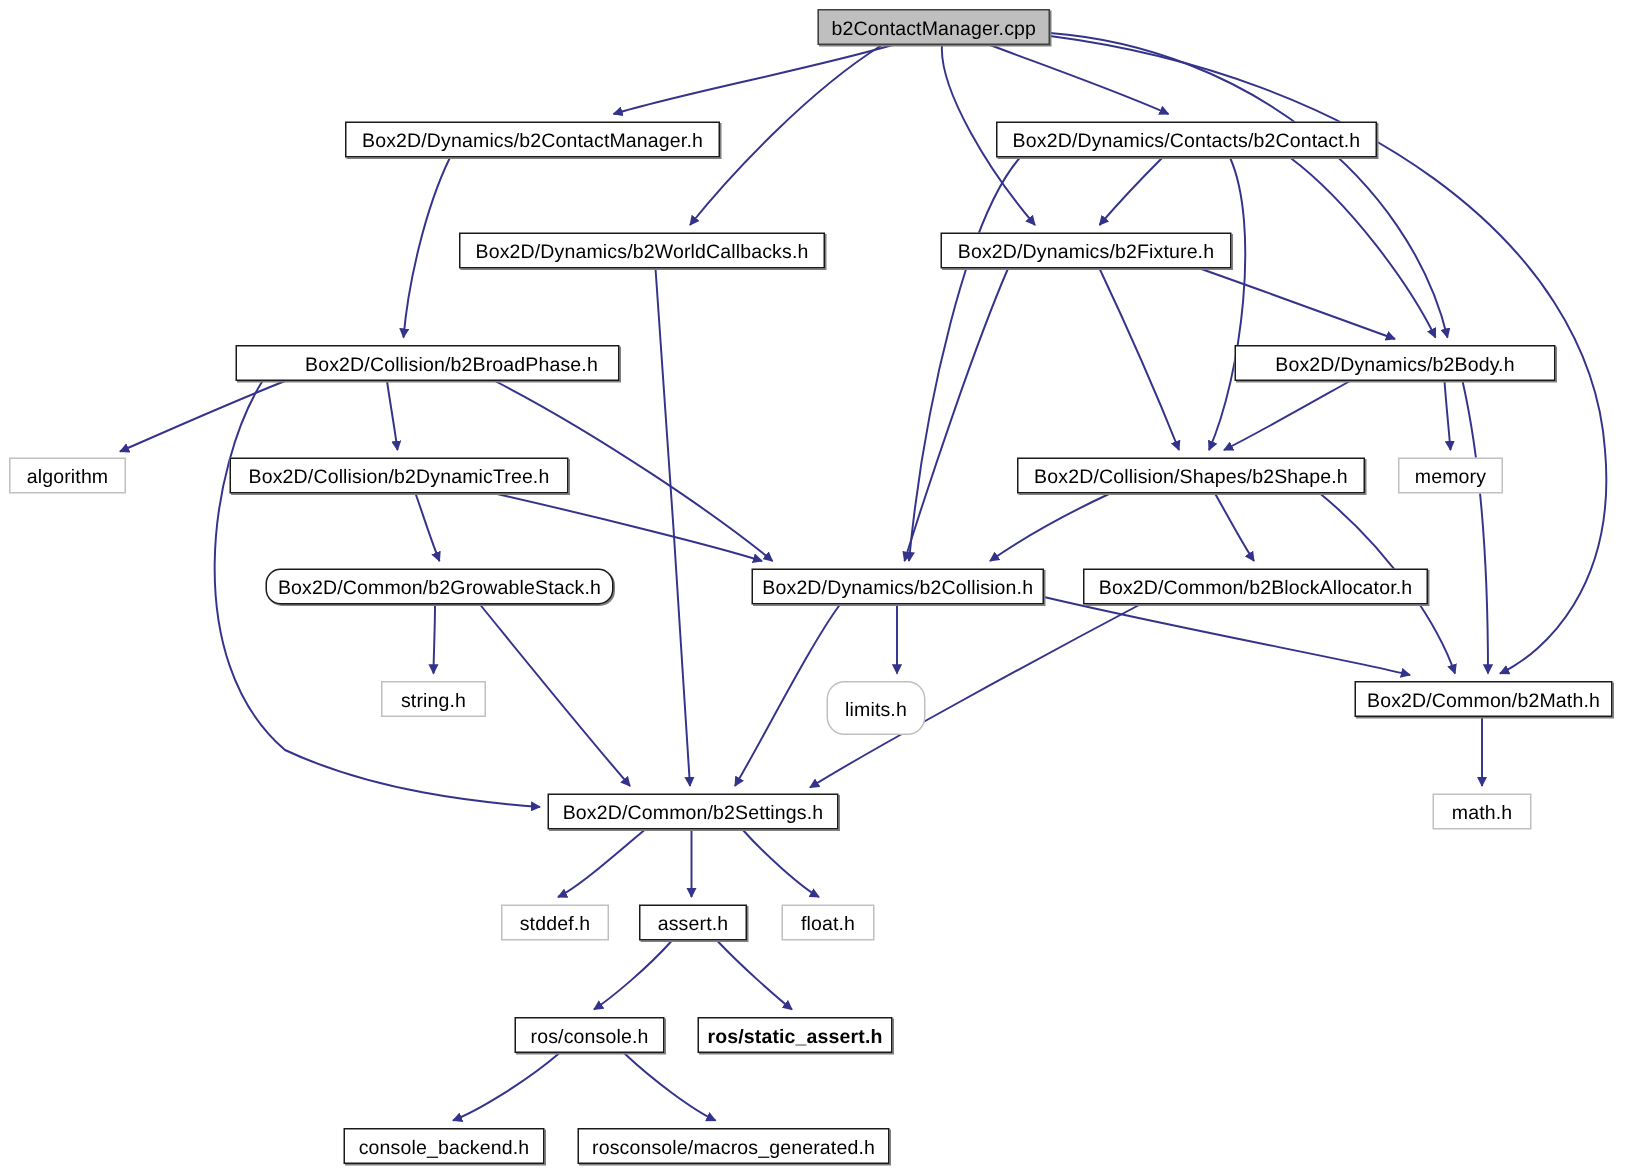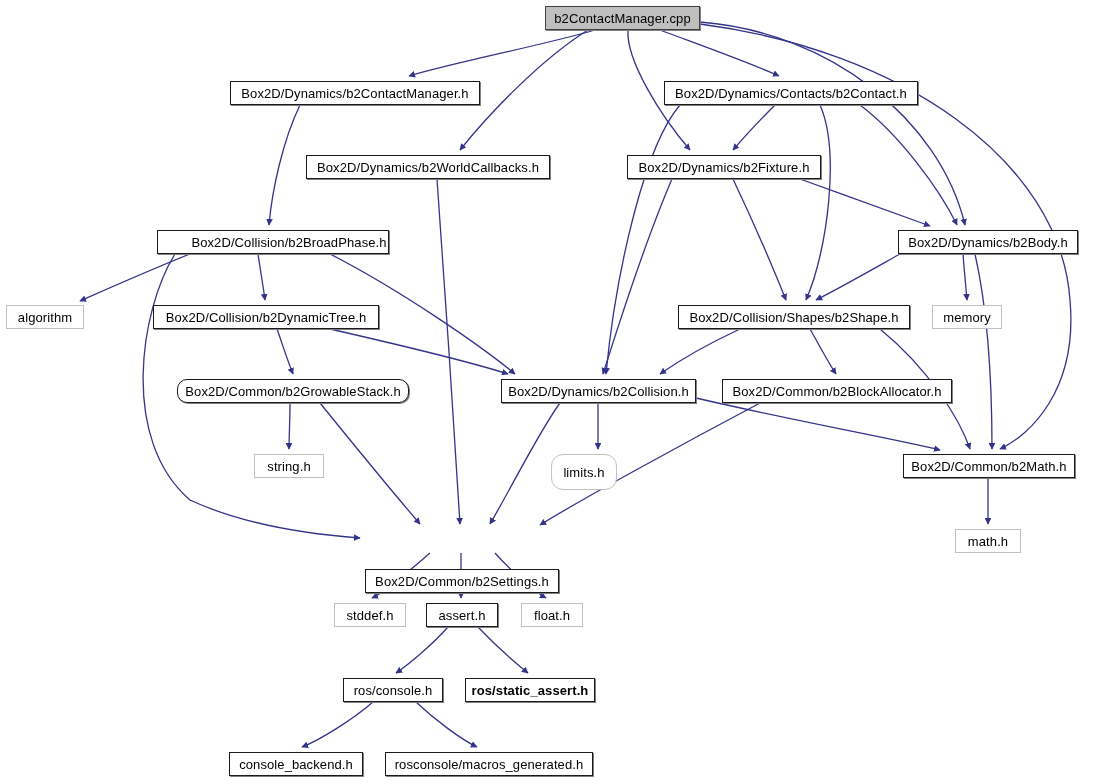--- a/index.html
+++ b/index.html
@@ -89,24 +89,24 @@
       </div>
       <div class="node kind-header" style="left: 664px; top: 81px; width: 254px; height: 24px;">
         <span class="node-label">Box2D/Dynamics/Contacts/b2Contact.h</span>
       </div>
       <div class="node kind-header" style="left: 306px; top: 155px; width: 244px; height: 24px;">
         <span class="node-label">Box2D/Dynamics/b2WorldCallbacks.h</span>
       </div>
       <div class="node kind-header" style="left: 627px; top: 155px; width: 194px; height: 24px;">
         <span class="node-label">Box2D/Dynamics/b2Fixture.h</span>
       </div>
-      <div class="node kind-header" style="left: 157px; top: 230px; width: 232px; height: 24px; padding-left: 32px;">
+      <div class="node kind-header" style="left: 157px; top: 230px; width: 256px; height: 24px; padding-left: 32px;">
         <span class="node-label">Box2D/Collision/b2BroadPhase.h</span>
       </div>
-      <div class="node kind-header" style="left: 898px; top: 230px; width: 180px; height: 24px;">
+      <div class="node kind-header" style="left: 823px; top: 230px; width: 214px; height: 24px;">
         <span class="node-label">Box2D/Dynamics/b2Body.h</span>
       </div>
       <div class="node kind-system" style="left: 6px; top: 305px; width: 78px; height: 24px;">
         <span class="node-label">algorithm</span>
       </div>
       <div class="node kind-header" style="left: 153px; top: 305px; width: 226px; height: 24px;">
         <span class="node-label">Box2D/Collision/b2DynamicTree.h</span>
       </div>
       <div class="node kind-header" style="left: 678px; top: 305px; width: 232px; height: 24px;">
         <span class="node-label">Box2D/Collision/Shapes/b2Shape.h</span>
@@ -125,21 +125,21 @@
       </div>
       <div class="node kind-system" style="left: 254px; top: 454px; width: 70px; height: 24px;">
         <span class="node-label">string.h</span>
       </div>
       <div class="node kind-system" style="left: 551px; top: 454px; width: 66px; height: 36px; border-radius: 12px;">
         <span class="node-label">limits.h</span>
       </div>
       <div class="node kind-header" style="left: 903px; top: 454px; width: 172px; height: 24px;">
         <span class="node-label">Box2D/Common/b2Math.h</span>
       </div>
-      <div class="node kind-header" style="left: 365px; top: 529px; width: 194px; height: 24px; margin-top: 40px;">
+      <div class="node kind-header" style="left: 365px; top: 529px; width: 194px; height: 24px;">
         <span class="node-label">Box2D/Common/b2Settings.h</span>
       </div>
       <div class="node kind-system" style="left: 955px; top: 529px; width: 66px; height: 24px;">
         <span class="node-label">math.h</span>
       </div>
       <div class="node kind-system" style="left: 334px; top: 603px; width: 72px; height: 24px;">
         <span class="node-label">stddef.h</span>
       </div>
       <div class="node kind-header" style="left: 426px; top: 603px; width: 72px; height: 24px;">
         <span class="node-label">assert.h</span>

